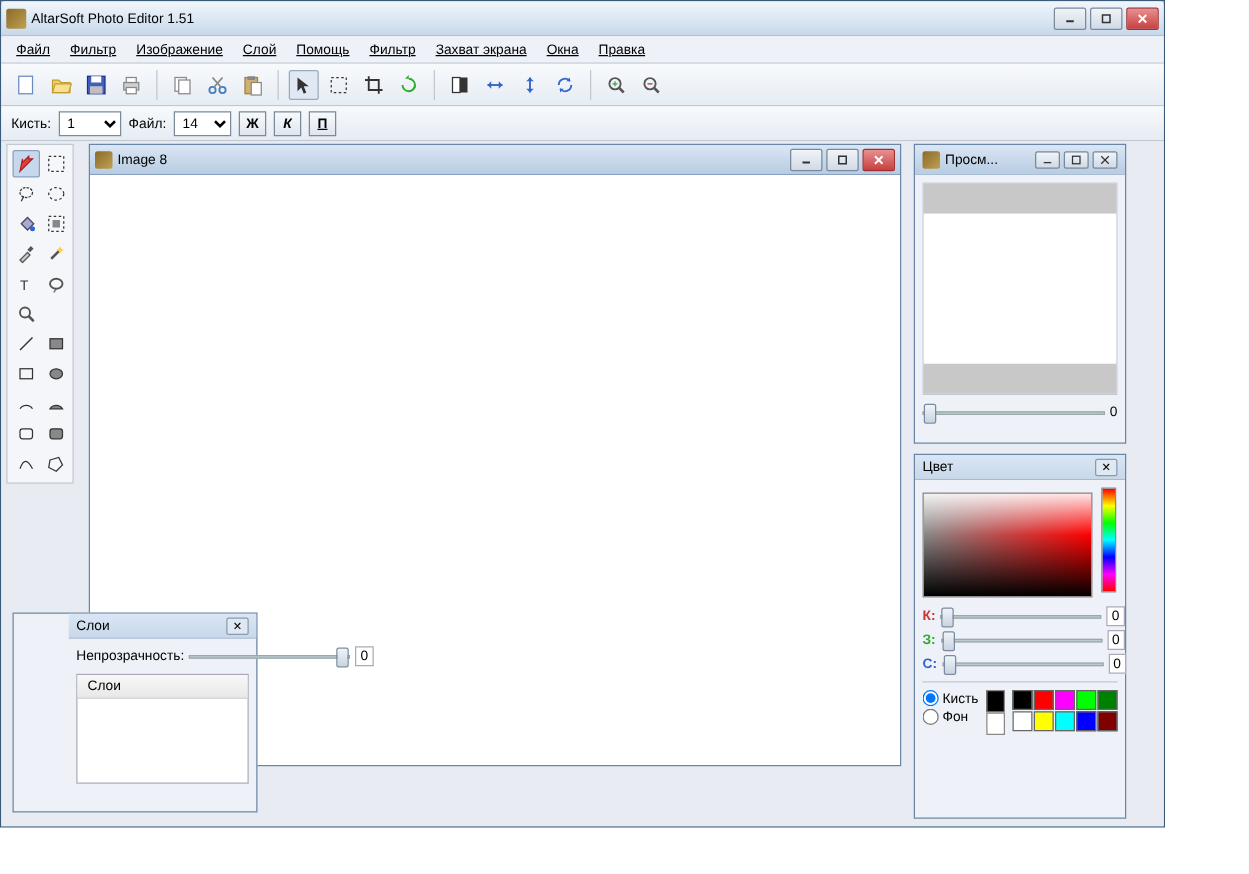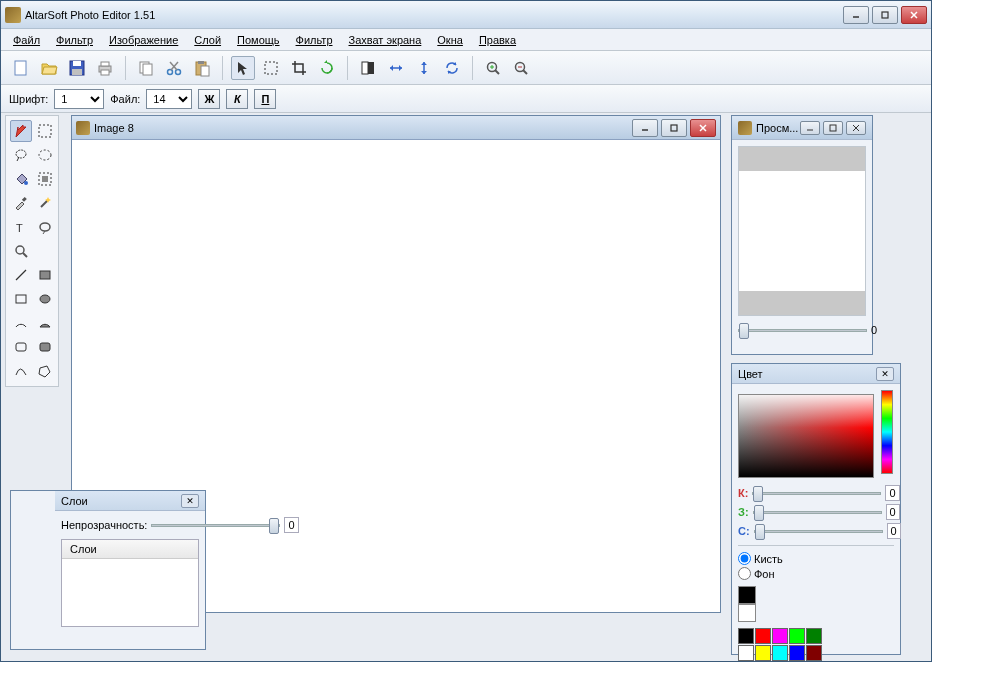--- a/index.html
+++ b/index.html
@@ -43,35 +43,35 @@
 .panel-close { width: 18px; height: 14px; border: 1px solid #8a9ab0; background: #e0e8f2; display: flex; align-items: center; justify-content: center; cursor: pointer; font-size: 9px; border-radius: 2px; }
 .panel-body { padding: 6px; }
 
 .layers-panel { left: 10px; top: 490px; width: 196px; height: 160px; padding-left: 44px; }
 .layers-panel .row { display: flex; align-items: center; gap: 4px; margin-bottom: 6px; }
 .layers-panel input[type=range] { flex: 1; height: 16px; }
 .layers-panel .val { width: 28px; border: 1px solid #aab; background: #fff; text-align: right; padding: 1px 3px; }
 .layers-list { border: 1px solid #aab; background: #fff; height: 88px; }
 .layers-list-head { background: linear-gradient(to bottom, #f8f8f8, #e8e8e8); border-bottom: 1px solid #ccc; padding: 3px 8px; }
 
-.preview-panel { left: 730px; top: 2px; width: 142px; height: 240px; }
+.preview-panel { left: 730px; top: 2px; width: 170px; height: 240px; }
 .preview-panel .panel-title { background: linear-gradient(to bottom, #dae6f4 0, #b8cce2 100%); height: 24px; }
 .preview-box { margin: 6px; border: 1px solid #c0c8d0; background: #fff; height: 170px; display: flex; flex-direction: column; }
 .preview-box .gray { background: #c8c8c8; }
 .preview-row { display: flex; align-items: center; padding: 2px 6px; gap: 4px; }
 .preview-row input[type=range] { flex: 1; }
 
 .color-panel { left: 730px; top: 250px; width: 170px; height: 292px; }
 .gradient-box { width: 136px; height: 84px; border: 1px solid #888; background: linear-gradient(to bottom, rgba(255,255,255,0.9) 0%, rgba(255,0,0,0) 40%, rgba(0,0,0,1) 100%), linear-gradient(to right, #888, #f00); margin: 4px 0; display: inline-block; vertical-align: top; }
 .hue-bar { width: 12px; height: 84px; border: 1px solid #888; display: inline-block; margin-left: 4px; background: linear-gradient(to bottom, #f00, #ff0, #0f0, #0ff, #00f, #f0f, #f00); vertical-align: top; }
 .slider-row { display: flex; align-items: center; gap: 4px; margin: 3px 0; }
 .slider-row label { width: 14px; font-weight: bold; }
 .slider-row input[type=range] { flex: 1; }
 .slider-row .val { width: 28px; border: 1px solid #aab; background: #fff; text-align: right; padding: 1px 3px; }
-.color-bottom { display: flex; gap: 6px; margin-top: 6px; align-items: flex-start; border-top: 1px solid #c0c8d0; padding-top: 6px; flex-direction: column;}
+.color-bottom { display: flex; gap: 6px; margin-top: 6px; align-items: flex-start; border-top: 1px solid #c0c8d0; padding-top: 6px;}
 .radio-col { display: flex; flex-direction: column; gap: 2px; }
 .radio-col label { display: flex; align-items: center; gap: 3px; }
 .swatch-cur { width: 18px; height: 36px; display: flex; flex-direction: column; }
 .swatch-cur div { flex: 1; border: 1px solid #888; }
 .palette { display: grid; grid-template-columns: repeat(5, 16px); grid-template-rows: 16px 16px; gap: 1px; }
 .palette div { border: 1px solid #666; }
 
 input[type=range] { -webkit-appearance: none; background: transparent; }
 input[type=range]::-webkit-slider-runnable-track { height: 3px; background: #c0c8d0; border: 1px solid #9aa; }
 input[type=range]::-webkit-slider-thumb { -webkit-appearance: none; width: 10px; height: 16px; background: linear-gradient(to bottom, #f0f4f8, #c8d4e0); border: 1px solid #7a8aa0; border-radius: 2px; margin-top: -7px; }
@@ -223,21 +223,21 @@
     <div class="tbtn">
         <svg width="16" height="16">
           <circle cx="7" cy="7" r="4.5" fill="none" stroke="#555" stroke-width="1.5"></circle>
           <line x1="10" y1="10" x2="14" y2="14" stroke="#555" stroke-width="2"></line>
           <line x1="5" y1="7" x2="9" y2="7" stroke="#a33"></line>
         </svg>
       </div>
   </div>
 
   <div class="optbar">
-    <label>Шрифт:</label>
+    <label>Кисть:</label>
     <select style="width:50px"><option>1</option></select>
     <label>Файл:</label>
     <select style="width:46px"><option>14</option></select>
     <div class="fmt-btn">Ж</div>
     <div class="fmt-btn" style="font-style:italic">К</div>
     <div class="fmt-btn" style="text-decoration:underline">П</div>
   </div>
 
   <div class="workspace">
 

